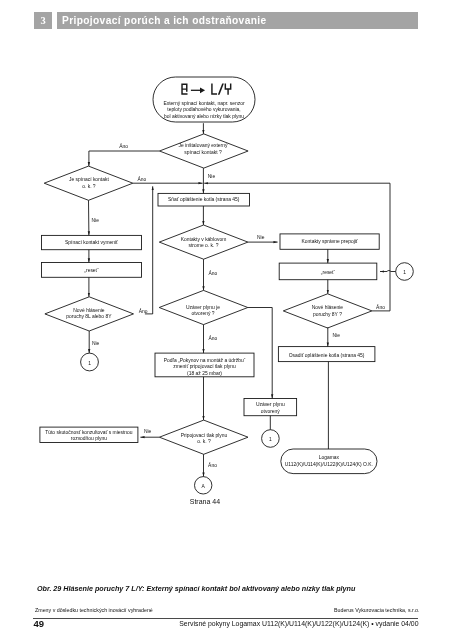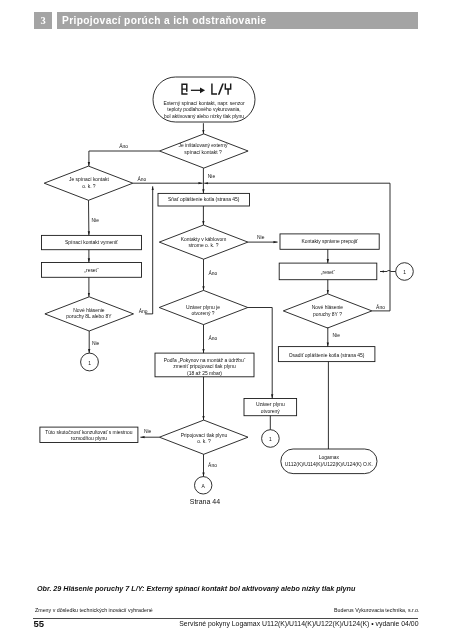--- a/index.html
+++ b/index.html
@@ -263,16 +263,16 @@
       <text class="t6" x="380.5" y="308.7">Áno</text>
       <text class="t7" x="204.9" y="503.5">Strana 44</text>
     </g>
   </svg>
 
   <div class="caption">Obr. 29 Hlásenie poruchy 7 L/Y: Externý spínací kontakt  bol aktivovaný alebo nízky tlak plynu</div>
 
   <div class="foot-l">Zmeny v dôsledku technických inovácií vyhradené</div>
   <div class="foot-r">Buderus Vykurovacia technika, s.r.o.</div>
   <div class="foot-rule"></div>
-  <div class="foot-num">55</div>
+  <div class="foot-num">49</div>
   <div class="foot-txt">Servisné pokyny Logamax U112(K)/U114(K)/U122(K)/U124(K) • vydanie 04/00</div>
 
 </div>
 
 </body></html>

